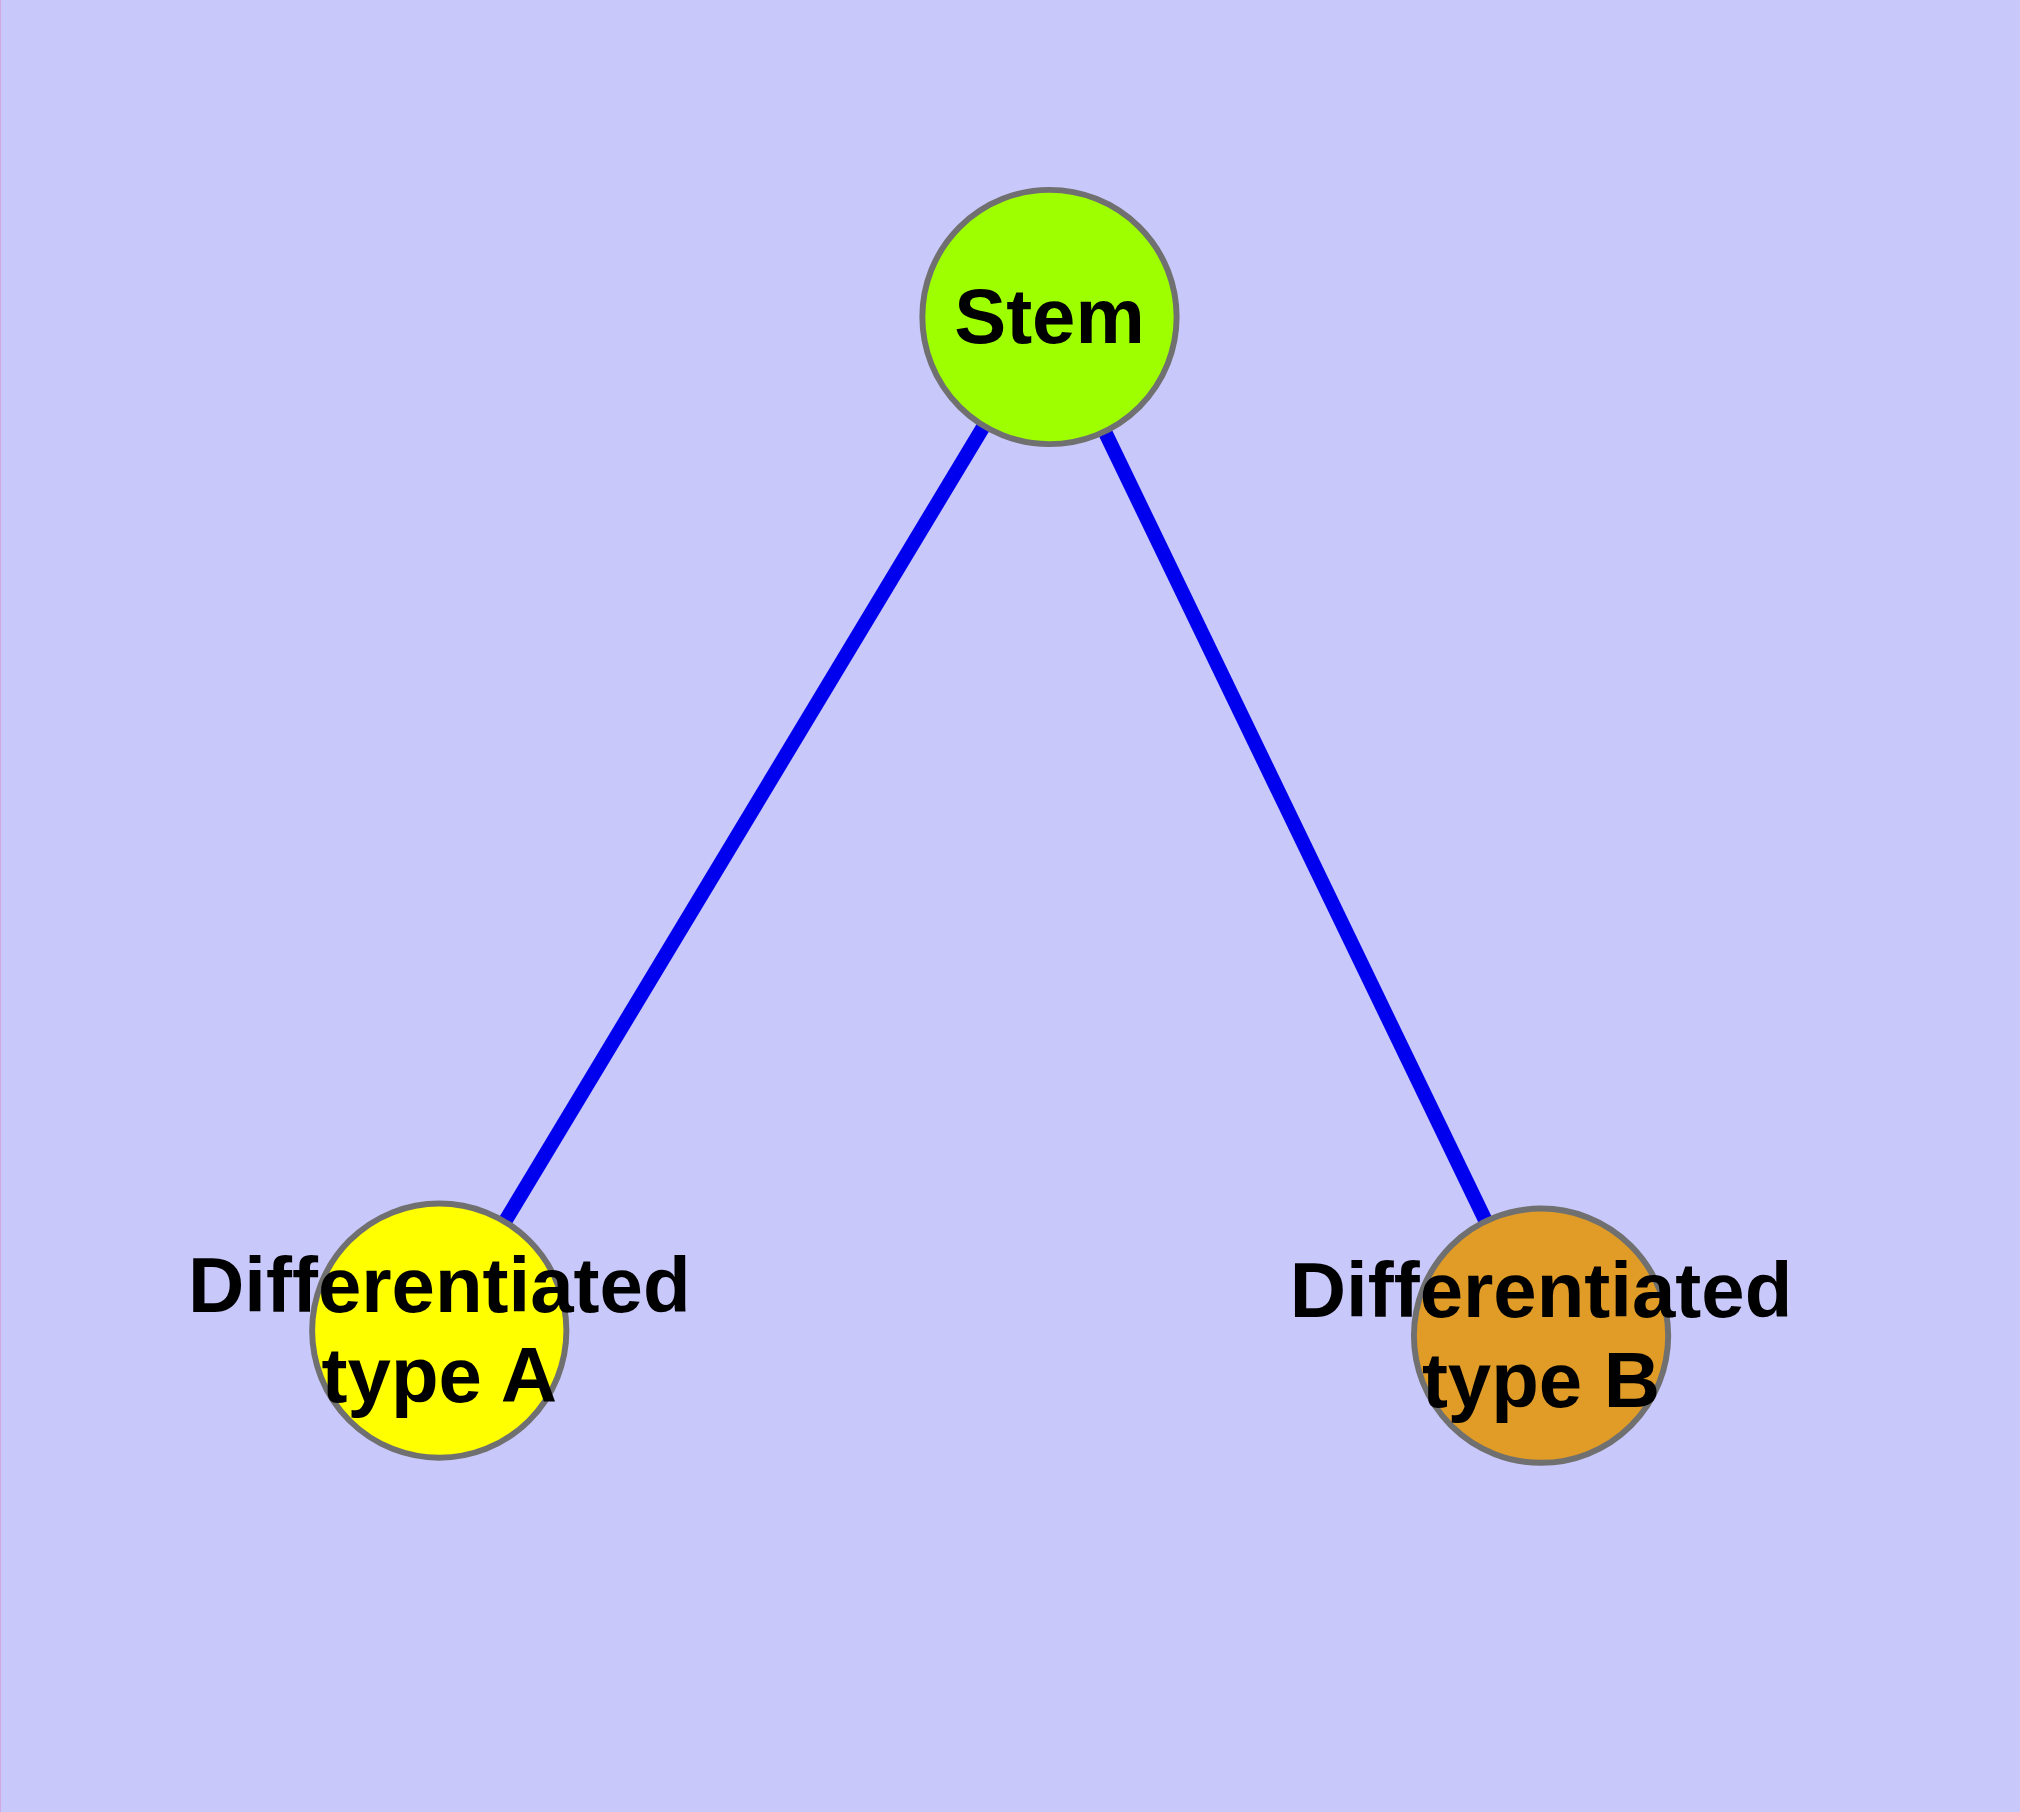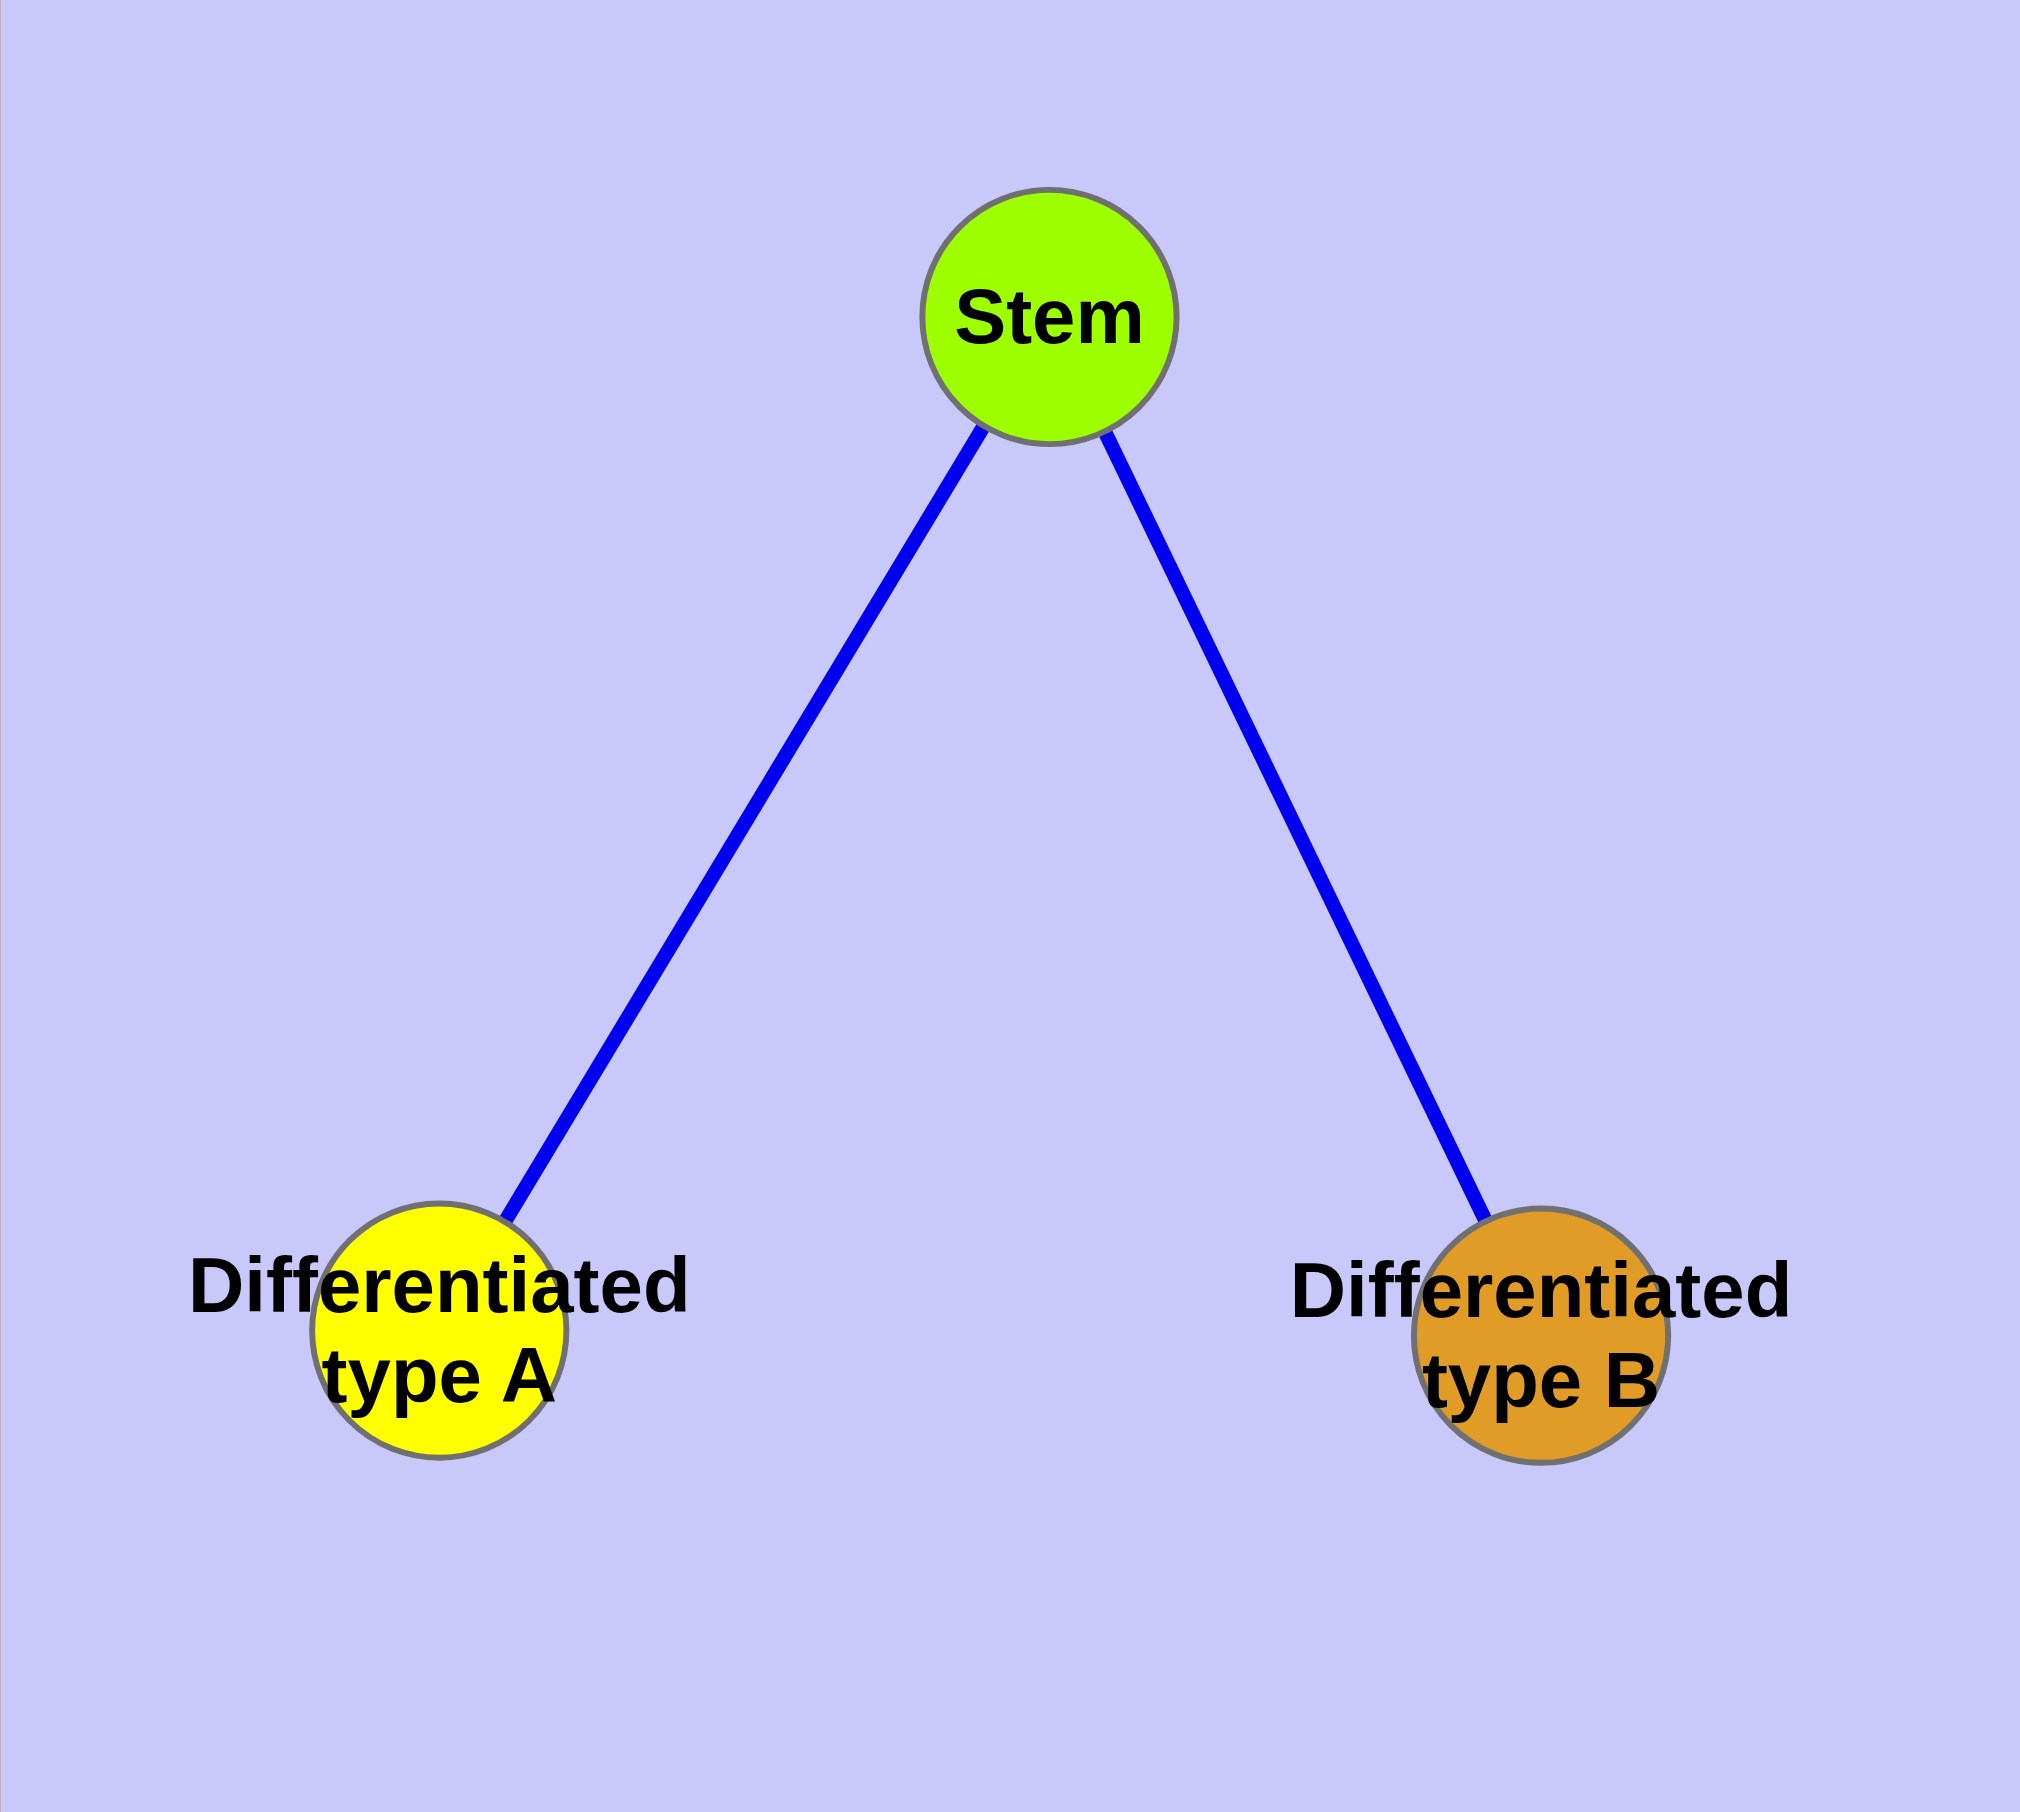--- a/index.html
+++ b/index.html
@@ -27,21 +27,21 @@
   }
   .node-label-text {
     font-family: "Liberation Sans", sans-serif;
     font-weight: bold;
     fill: #000000;
   }
 </style>
 </head>
 <body>
 
-<div id="graph-canvas" style="width: 2021px; height: 1812px; background: #a16207;">
+<div id="graph-canvas" style="width: 2021px; height: 1812px; background: #ec4899;">
   <svg id="graph-svg" viewBox="0 0 2384 2138" xmlns="http://www.w3.org/2000/svg" style="width: 2021px; height: 1812px;">
 
     <rect id="bg-rect" x="0" y="0" width="2384" height="2138" fill="#c9c8fa"></rect>
 
     <g id="edges-layer">
         <line x1="1162.6991404011462" y1="499.0830945558739" x2="593.3008595988539" y2="1444.916905444126" stroke="#0000ee" stroke-width="17" stroke-linecap="butt" aria-label="Stem to Differentiated type A"></line>
         <line x1="1301.448888494938" y1="505.49235167399246" x2="1754.551111505062" y2="1444.5076483260075" stroke="#0000ee" stroke-width="17" stroke-linecap="butt" aria-label="Stem to Differentiated type B"></line>
       </g>
     <g id="nodes-layer">
         <circle cx="1238" cy="374" r="150" fill="#9eff00" stroke="#707070" stroke-width="7" aria-label="Stem"></circle>

